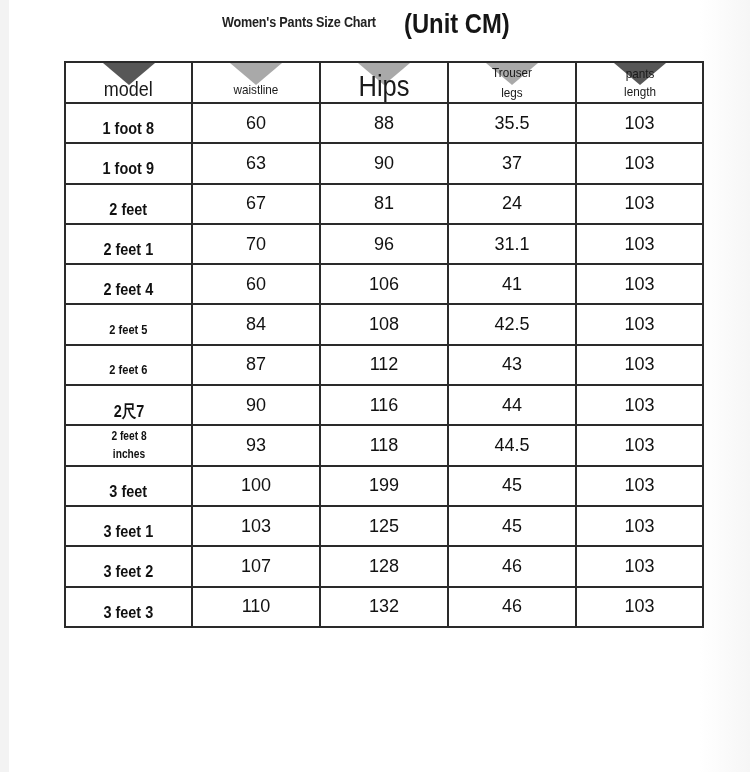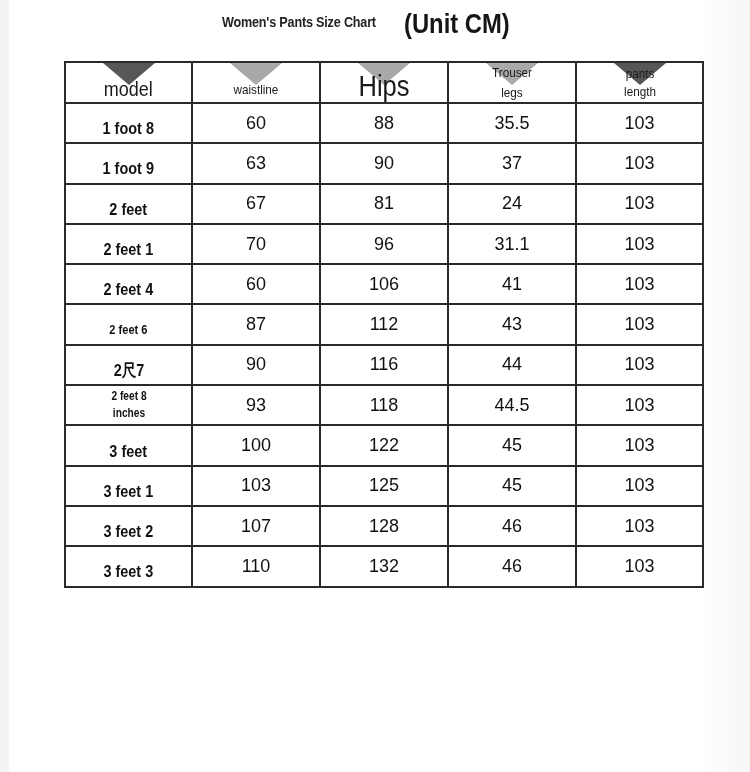--- a/index.html
+++ b/index.html
@@ -103,20 +103,27 @@
         <td>103</td>
       </tr>
       <tr>
         <td class="model-cell"><span>2 feet 4</span></td>
         <td>60</td>
         <td>106</td>
         <td>41</td>
         <td>103</td>
       </tr>
       <tr>
+        <td class="model-cell small"><span>2 feet 5</span></td>
+        <td>84</td>
+        <td>108</td>
+        <td>42.5</td>
+        <td>103</td>
+      </tr>
+      <tr>
         <td class="model-cell small"><span>2 feet 6</span></td>
         <td>87</td>
         <td>112</td>
         <td>43</td>
         <td>103</td>
       </tr>
       <tr>
         <td class="model-cell"><span>2尺7</span></td>
         <td>90</td>
         <td>116</td>
@@ -126,21 +133,21 @@
       <tr>
         <td class="model-cell multi"><span style="width: 52px;">2 feet 8 inches</span></td>
         <td>93</td>
         <td>118</td>
         <td>44.5</td>
         <td>103</td>
       </tr>
       <tr>
         <td class="model-cell"><span>3 feet</span></td>
         <td>100</td>
-        <td>122</td>
+        <td>199</td>
         <td>45</td>
         <td>103</td>
       </tr>
       <tr>
         <td class="model-cell"><span>3 feet 1</span></td>
         <td>103</td>
         <td>125</td>
         <td>45</td>
         <td>103</td>
       </tr>

